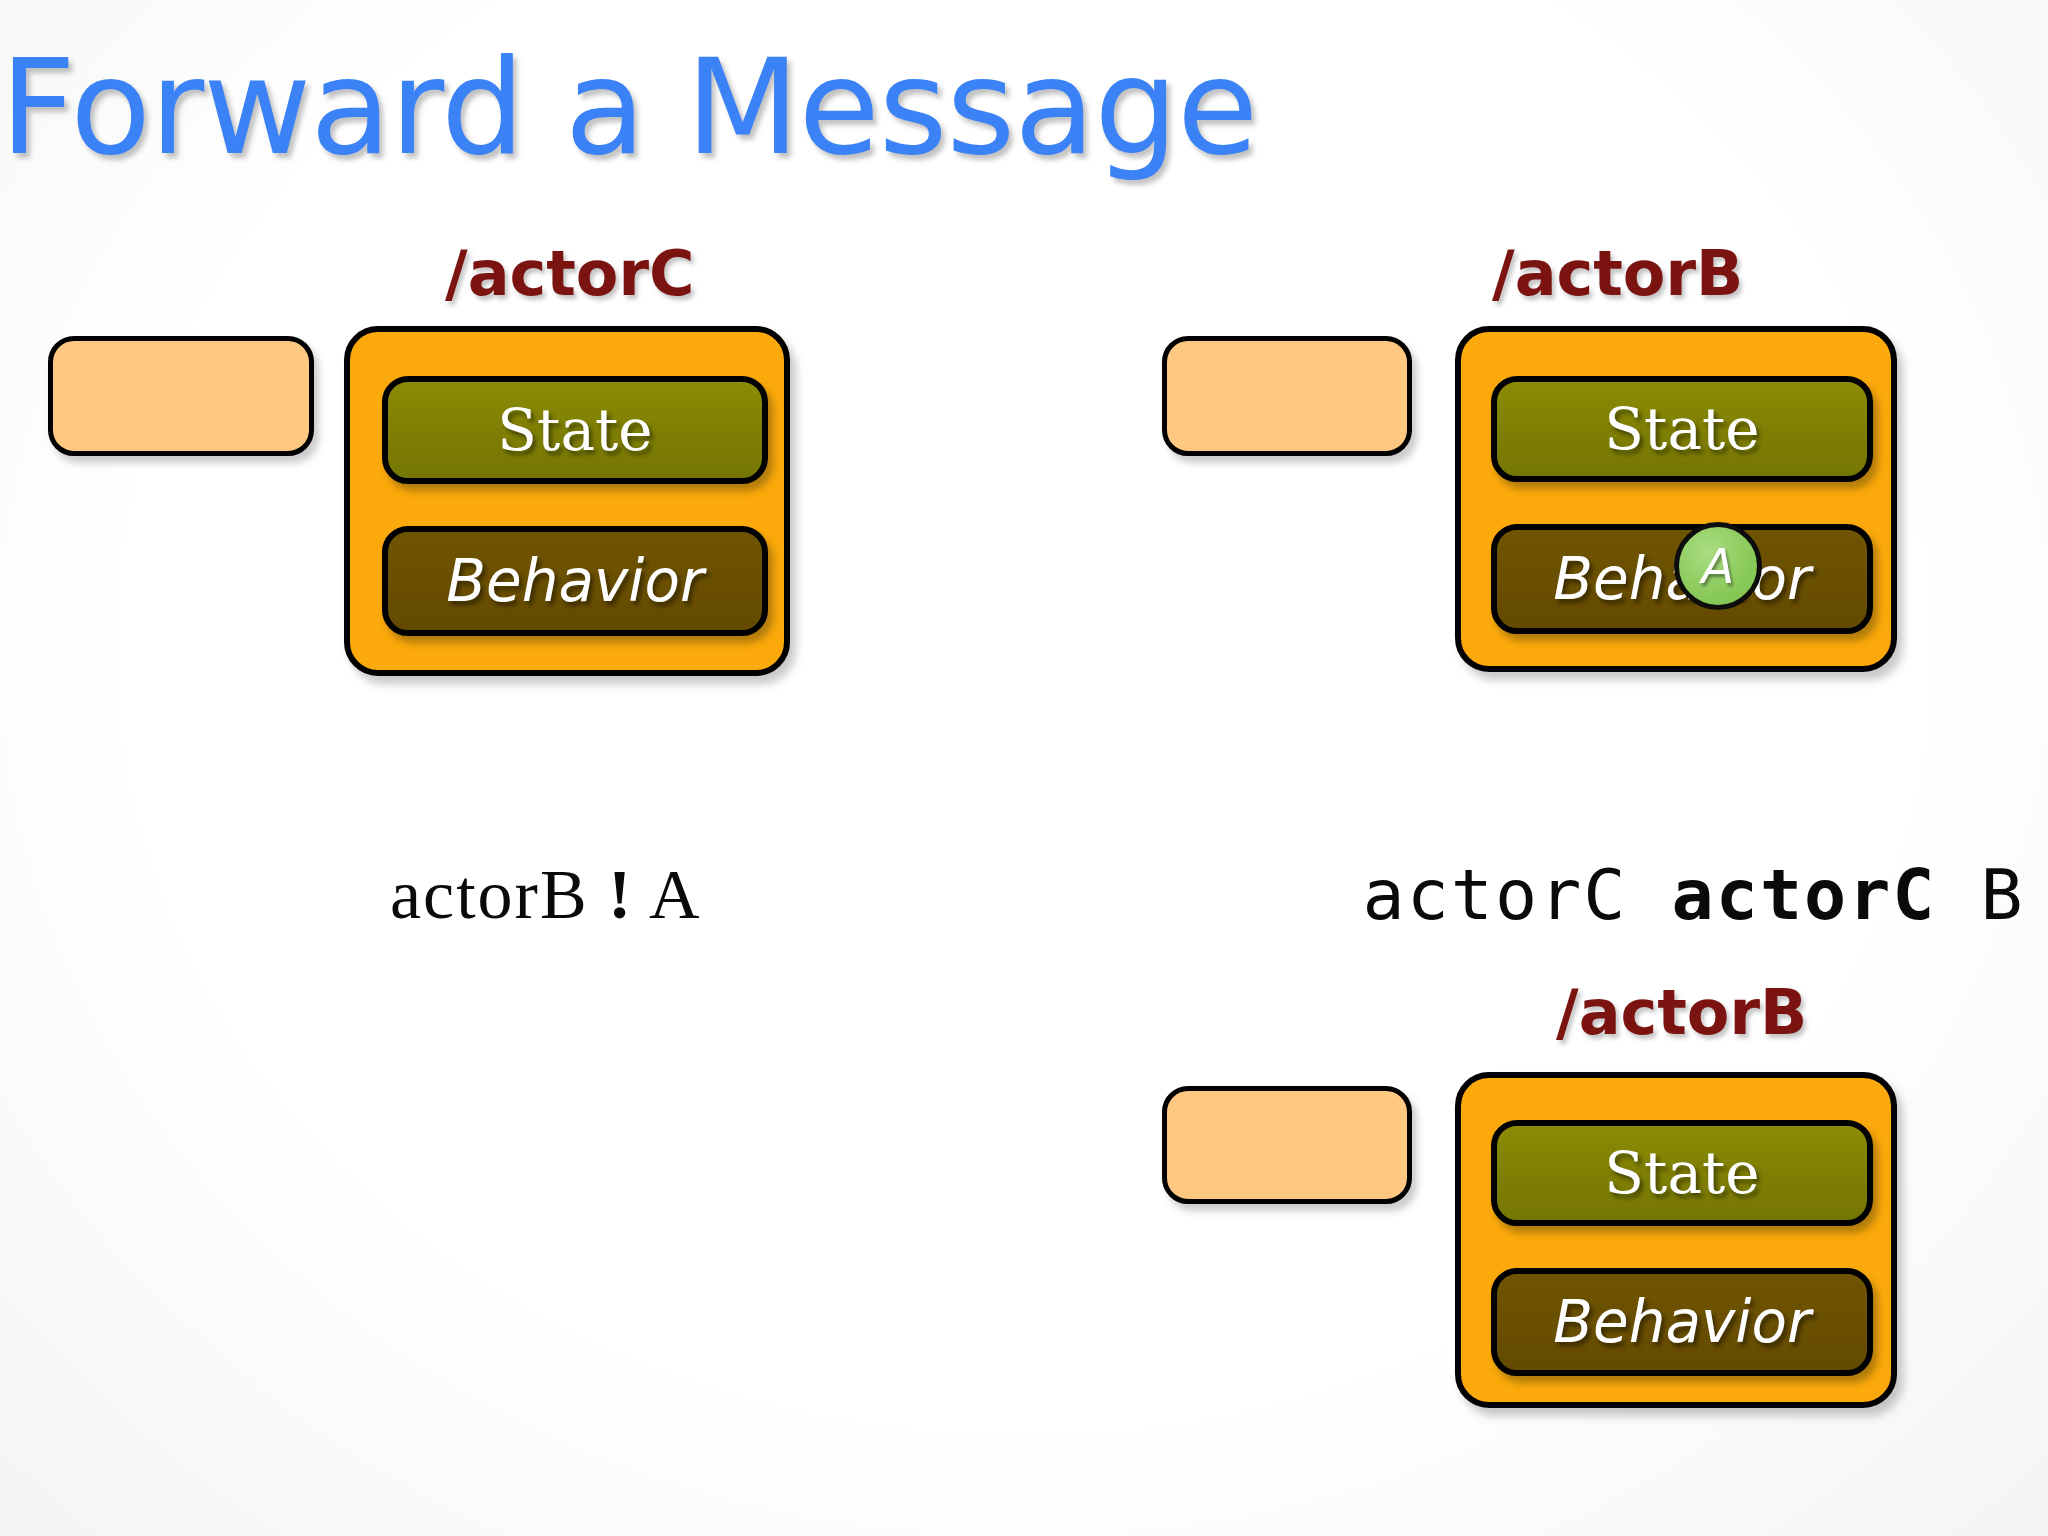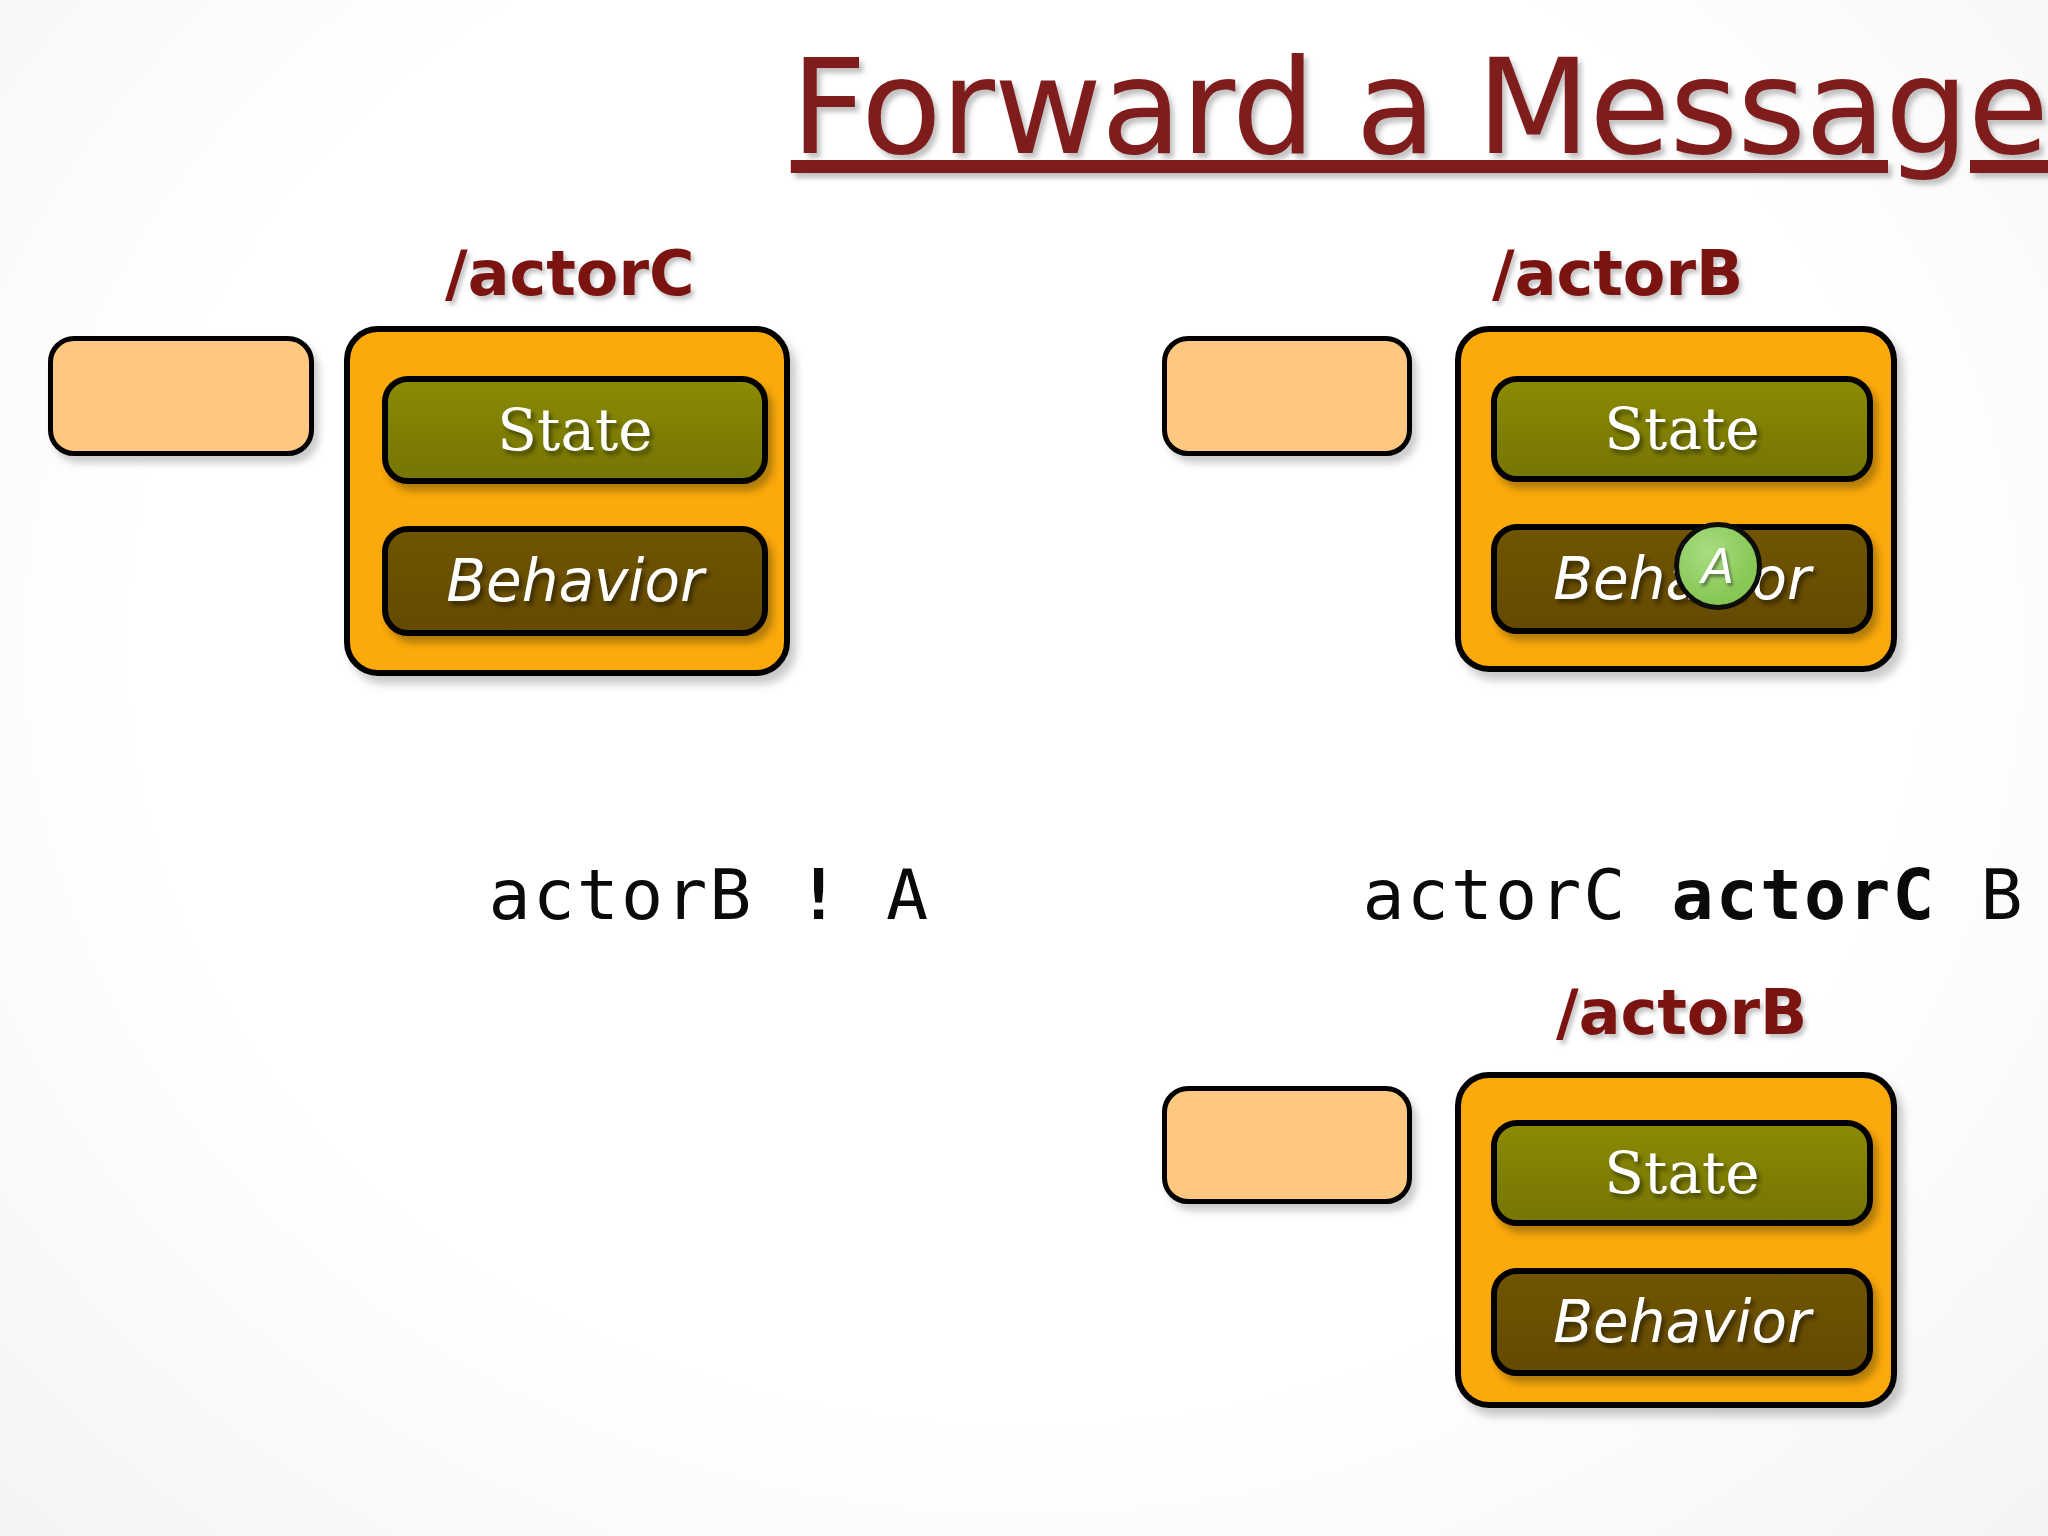--- a/index.html
+++ b/index.html
@@ -21,30 +21,29 @@
     position: absolute;
     inset: 0;
   }
 
   
   .title {
     position: absolute;
     left: 0;
     top: 38px;
     width: 2048px;
-    text-align: right;
+    text-align: left;
     font-family: "DejaVu Sans", sans-serif;
     font-size: 132px;
     font-weight: 400;
     letter-spacing: -1px;
-    color: #7f1d1d;
+    color: #3b82f6;
     text-shadow: 4px 5px 5px rgba(120,120,120,0.45);
     line-height: 1.05;
     white-space: nowrap;
-    text-decoration: underline;
   }
 
   
   .actor-group {
     position: absolute;
   }
 
   .actor-label {
     position: absolute;
     font-family: "DejaVu Sans", sans-serif;
@@ -181,21 +180,21 @@
         <span class="slot-label">Behavior</span>
 
         <div class="msg-token" style="left:177px; top:-8px; width:88px; height:88px; font-size:48px;">
           <span>A</span>
         </div>
       </div>
 
     </div>
   </div>
 
-  <div class="code-line" style="left:312px; top:790px;">
+  <div class="code-line" style="left:312px; top:790px;font-family:Liberation Serif, serif;">
     <span>actorB </span><span class="kw">!</span><span> A</span>
   </div>
 
   <div class="code-line" style="left:1186px; top:790px;">
     <span>actorC </span><span class="kw">actorC</span><span> B</span>
   </div>
 
   <div class="actor-group">
 
     <div class="actor-label" style="left:1556px; top:982px;">/actorB</div>

